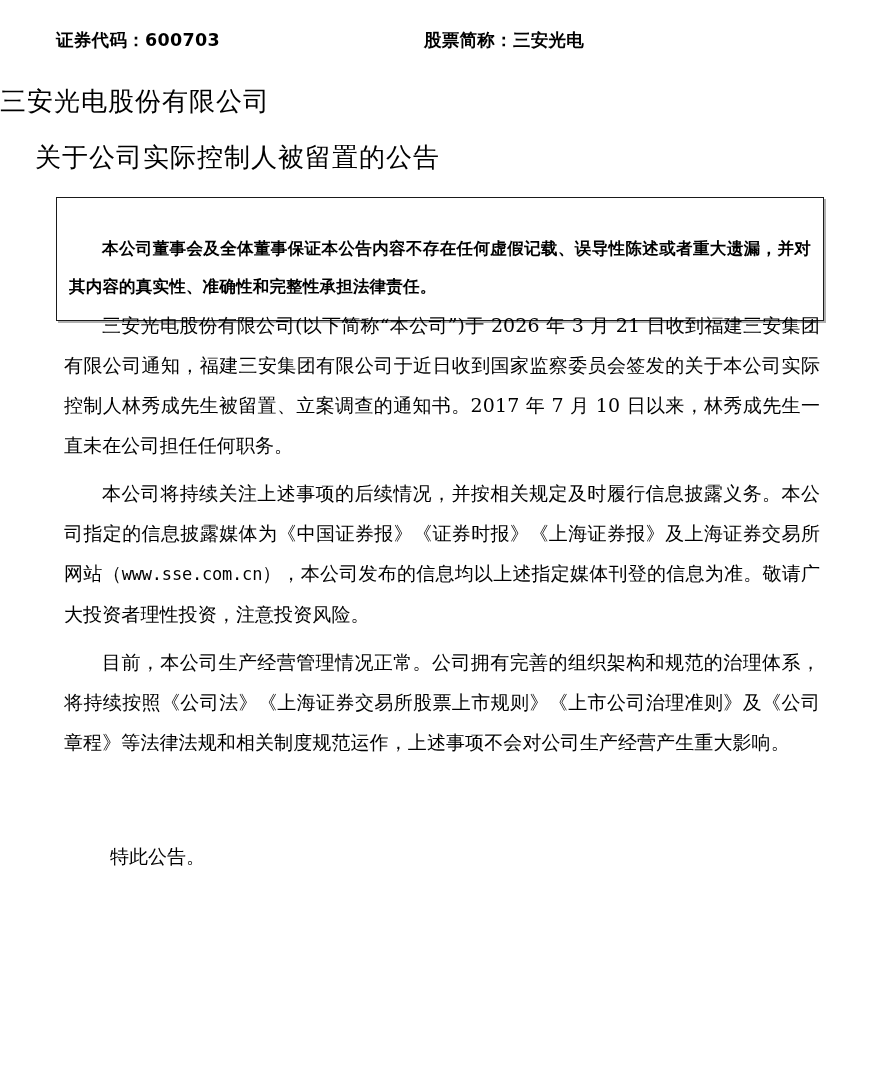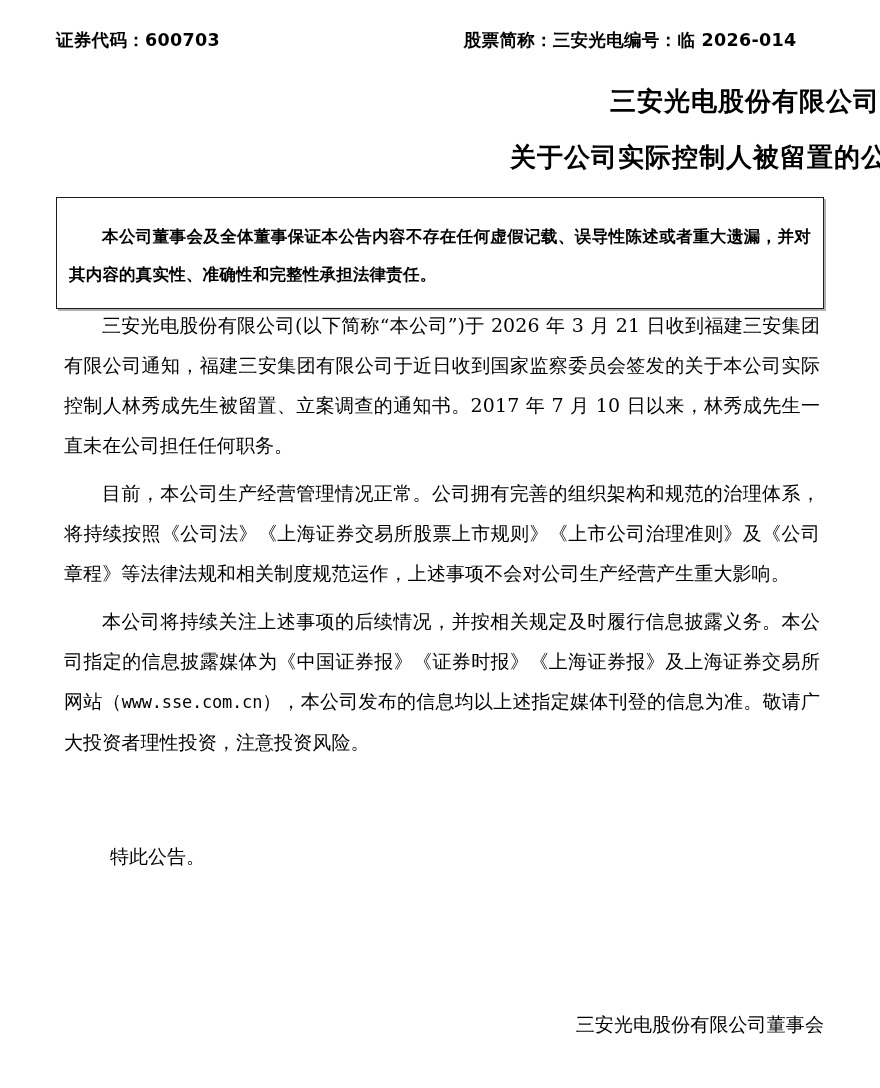--- a/index.html
+++ b/index.html
@@ -30,33 +30,34 @@
     left: 56px;
     width: 768px;
     display: flex;
     flex-direction: row;
     align-items: baseline;
     font-family: "DejaVu Sans", "Liberation Sans", sans-serif;
     font-weight: bold;
     font-size: 17.5px;
     letter-spacing: 0.3px;
     white-space: nowrap;
+    gap: 14px;
   }
   .hdr-code    { flex: 0 0 300px; text-align: left; }
-  .hdr-abbr    { flex: 0 0 268px; text-align: right; }
+  .hdr-abbr    { flex: 0 0 268px; text-align: center; }
   .hdr-number  { flex: 1 1 auto;  text-align: left; }
 
   
   .title-main, .title-sub {
     position: absolute;
     left: 0;
     width: 880px;
-    text-align: right;
+    text-align: left;
     font-family: "DejaVu Sans", "Liberation Sans", sans-serif;
-    font-weight: bold;
+    font-weight: normal;
     white-space: nowrap;
   }
   .title-main {
     top: 84px;
     font-size: 26px;
     letter-spacing: 1px;
   }
   .title-sub {
     top: 140px;
     font-size: 26px;
@@ -67,21 +68,21 @@
   
   .disclaimer-box {
     position: absolute;
     top: 197px;
     left: 56px;
     width: 768px;
     box-sizing: border-box;
     border: 1px solid #1a1a1a;
     box-shadow: 2px 2px 0 0 #b0b0b0;
     background: #ffffff;
-    padding: 20px 12px 14px 12px;
+    padding: 32px 12px 14px 12px;
   }
   .disclaimer-text {
     font-family: "DejaVu Sans", "Liberation Sans", sans-serif;
     font-weight: bold;
     font-size: 16.5px;
     line-height: 38px;
     text-indent: 2em;
     text-align: justify;
     text-justify: inter-character;
     letter-spacing: 0.2px;
@@ -141,35 +142,33 @@
   .signature div { white-space: nowrap; }
 </style>
 </head>
 <body>
 
 <div class="page">
 
   <div class="doc-header">
     <span class="hdr-code">证券代码：600703</span>
     <span class="hdr-abbr">股票简称：三安光电</span>
-    <span class="hdr-number">编号：临 2026-014</span>
   </div>
 
   <div class="title-main">三安光电股份有限公司</div>
   <div class="title-sub">关于公司实际控制人被留置的公告</div>
 
   <div class="disclaimer-box">
     <p class="disclaimer-text">本公司董事会及全体董事保证本公告内容不存在任何虚假记载、误导性陈述或者重大遗漏，并对其内容的真实性、准确性和完整性承担法律责任。</p>
   </div>
 
   <div class="body-block">
     <p class="para">三安光电股份有限公司(以下简称“本公司”)于 2026 年 3 月 21 日收到福建三安集团有限公司通知，福建三安集团有限公司于近日收到国家监察委员会签发的关于本公司实际控制人林秀成先生被留置、立案调查的通知书。2017 年 7 月 10 日以来，林秀成先生一直未在公司担任任何职务。</p>
+    <p class="para"><span>本公司将持续关注上述事项的后续情况，并按相关规定及时履行信息披露义务。本公司指定的信息披露媒体为《中国证券报》《证券时报》《上海证券报》及上海证券交易所网站（</span><span class="mono-url">www.sse.com.cn</span><span>），本公司发布的信息均以上述指定媒体刊登的信息为准。敬请广大投资者理性投资，注意投资风险。</span></p>
     <p class="para">目前，本公司生产经营管理情况正常。公司拥有完善的组织架构和规范的治理体系，将持续按照《公司法》《上海证券交易所股票上市规则》《上市公司治理准则》及《公司章程》等法律法规和相关制度规范运作，上述事项不会对公司生产经营产生重大影响。</p>
-    <p class="para"><span>本公司将持续关注上述事项的后续情况，并按相关规定及时履行信息披露义务。本公司指定的信息披露媒体为《中国证券报》《证券时报》《上海证券报》及上海证券交易所网站（</span><span class="mono-url">www.sse.com.cn</span><span>），本公司发布的信息均以上述指定媒体刊登的信息为准。敬请广大投资者理性投资，注意投资风险。</span></p>
   </div>
 
   <div class="closing">特此公告。</div>
 
   <div class="signature">
-    <div>三安光电股份有限公司董事会</div>
   </div>
 
 </div>
 
 </body></html>

